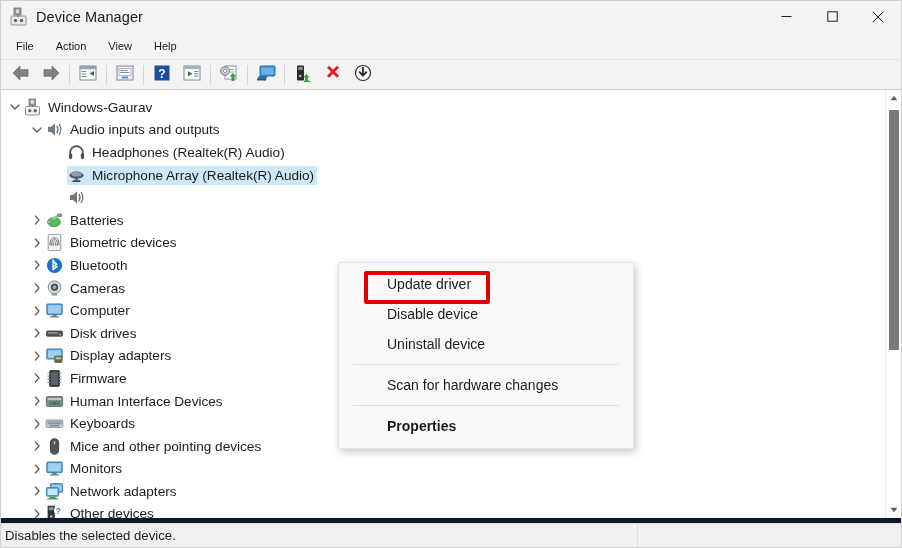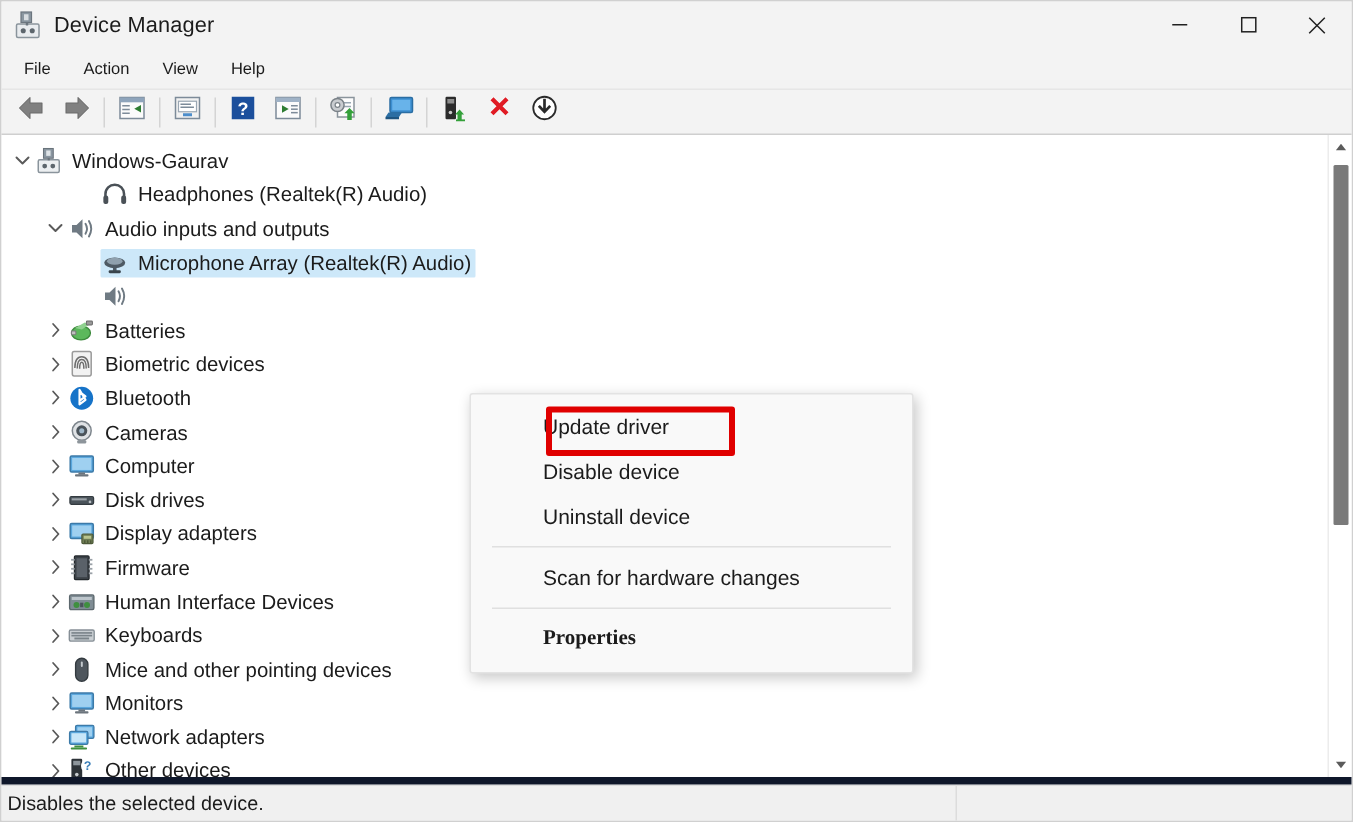--- a/index.html
+++ b/index.html
@@ -141,36 +141,36 @@
     font-size: 13.2px; color: #1b1b1b;
     border-top: 1px solid #dcdcdc;
   }
   .status-seg1 { padding-left: 4px; flex: 0 0 636px; }
   .status-div { width: 1px; height: 100%; background: #dcdcdc; }
   .status-seg2 { flex: 1 1 auto; }
 
   
   .ctxmenu {
     position: absolute;
-    left: 312px; top: 172px;
+    left: 337px; top: 172px;
     width: 296px;
     background: #f9f9f9;
     border: 1px solid #e3e3e3;
     border-radius: 2px;
     box-shadow: 2px 3px 9px rgba(0,0,0,.22);
     padding: 6px 0 7px 0;
     z-index: 20;
   }
   .ctx-item {
     height: 30px;
     display: flex; align-items: center;
     padding-left: 48px;
     font-size: 14px; color: #1b1b1b;
   }
-  .ctx-item.bold { font-weight: bold; font-family: Liberation Serif, serif; }
+  .ctx-item.bold { font-weight: bold; }
   .ctx-sep {
     height: 1px; background: #e0e0e0;
     margin: 5px 14px 5px 14px;
   }
   .redbox {
     position: absolute;
     left: 363px; top: 181px;
     width: 126px; height: 33px;
     border: 4px solid #e00000;
     border-radius: 2px;
@@ -359,47 +359,47 @@
                   <rect x="7.8" y="2.3" width="2.9" height="3.6" fill="#dfe4e8"></rect>
                   <rect x="2.5" y="8.5" width="14" height="8.5" rx="1" fill="#eceff1" stroke="#8a949c" stroke-width="1"></rect>
                   <circle cx="6.8" cy="12.7" r="1.6" fill="#5d666d"></circle>
                   <circle cx="12.2" cy="12.7" r="1.6" fill="#5d666d"></circle>
                   <rect x="8.8" y="7.4" width="1.4" height="1.5" fill="#69737b"></rect>
                 </svg></span>
               <span class="lbl">Windows-Gaurav</span>
             </span>
           </div>
         </div>
+        <div class="row lvl1">
+          <div class="row-hit">
+            <div class="chev">
+              <svg width="10" height="8" viewBox="0 0 10 8">
+                <path d="M1 2 L5 6 L9 2" fill="none" stroke="currentColor" stroke-width="1.3" stroke-linecap="round" stroke-linejoin="round"></path>
+              </svg>
+            </div>
+            <span class="row-label-bg">
+              <span class="ico"><svg width="19" height="19" viewBox="0 0 19 19">
+                  <path d="M3 7 L6 7 L10 3.2 L10 15.8 L6 12 L3 12 Z" fill="#6f7a83"></path>
+                  <path d="M12 6.2 Q14 9.5 12 12.8" fill="none" stroke="#6f7a83" stroke-width="1.3" stroke-linecap="round"></path>
+                  <path d="M14.3 4.4 Q17.3 9.5 14.3 14.6" fill="none" stroke="#6f7a83" stroke-width="1.3" stroke-linecap="round"></path>
+                </svg></span>
+              <span class="lbl">Audio inputs and outputs</span>
+            </span>
+          </div>
+        </div>
         <div class="row lvl2">
           <div class="row-hit">
             <div class="chev"></div>
             <span class="row-label-bg">
               <span class="ico"><svg width="19" height="19" viewBox="0 0 19 19">
                   <path d="M3.3 12 L3.3 9.3 A6.2 6.2 0 0 1 15.7 9.3 L15.7 12" fill="none" stroke="#4a5157" stroke-width="1.7"></path>
                   <rect x="1.9" y="10.4" width="3.3" height="5.6" rx="1.4" fill="#4a5157"></rect>
                   <rect x="13.8" y="10.4" width="3.3" height="5.6" rx="1.4" fill="#4a5157"></rect>
                 </svg></span>
               <span class="lbl">Headphones (Realtek(R) Audio)</span>
-            </span>
-          </div>
-        </div>
-        <div class="row lvl1">
-          <div class="row-hit">
-            <div class="chev">
-              <svg width="10" height="8" viewBox="0 0 10 8">
-                <path d="M1 2 L5 6 L9 2" fill="none" stroke="currentColor" stroke-width="1.3" stroke-linecap="round" stroke-linejoin="round"></path>
-              </svg>
-            </div>
-            <span class="row-label-bg">
-              <span class="ico"><svg width="19" height="19" viewBox="0 0 19 19">
-                  <path d="M3 7 L6 7 L10 3.2 L10 15.8 L6 12 L3 12 Z" fill="#6f7a83"></path>
-                  <path d="M12 6.2 Q14 9.5 12 12.8" fill="none" stroke="#6f7a83" stroke-width="1.3" stroke-linecap="round"></path>
-                  <path d="M14.3 4.4 Q17.3 9.5 14.3 14.6" fill="none" stroke="#6f7a83" stroke-width="1.3" stroke-linecap="round"></path>
-                </svg></span>
-              <span class="lbl">Audio inputs and outputs</span>
             </span>
           </div>
         </div>
         <div class="row lvl2 selected">
           <div class="row-hit">
             <div class="chev"></div>
             <span class="row-label-bg">
               <span class="ico"><svg width="19" height="19" viewBox="0 0 19 19">
                   <ellipse cx="9.5" cy="9.2" rx="7" ry="3.6" fill="#4e5a64"></ellipse>
                   <ellipse cx="9.5" cy="8.2" rx="5.2" ry="2.3" fill="#8fa0ad"></ellipse>

